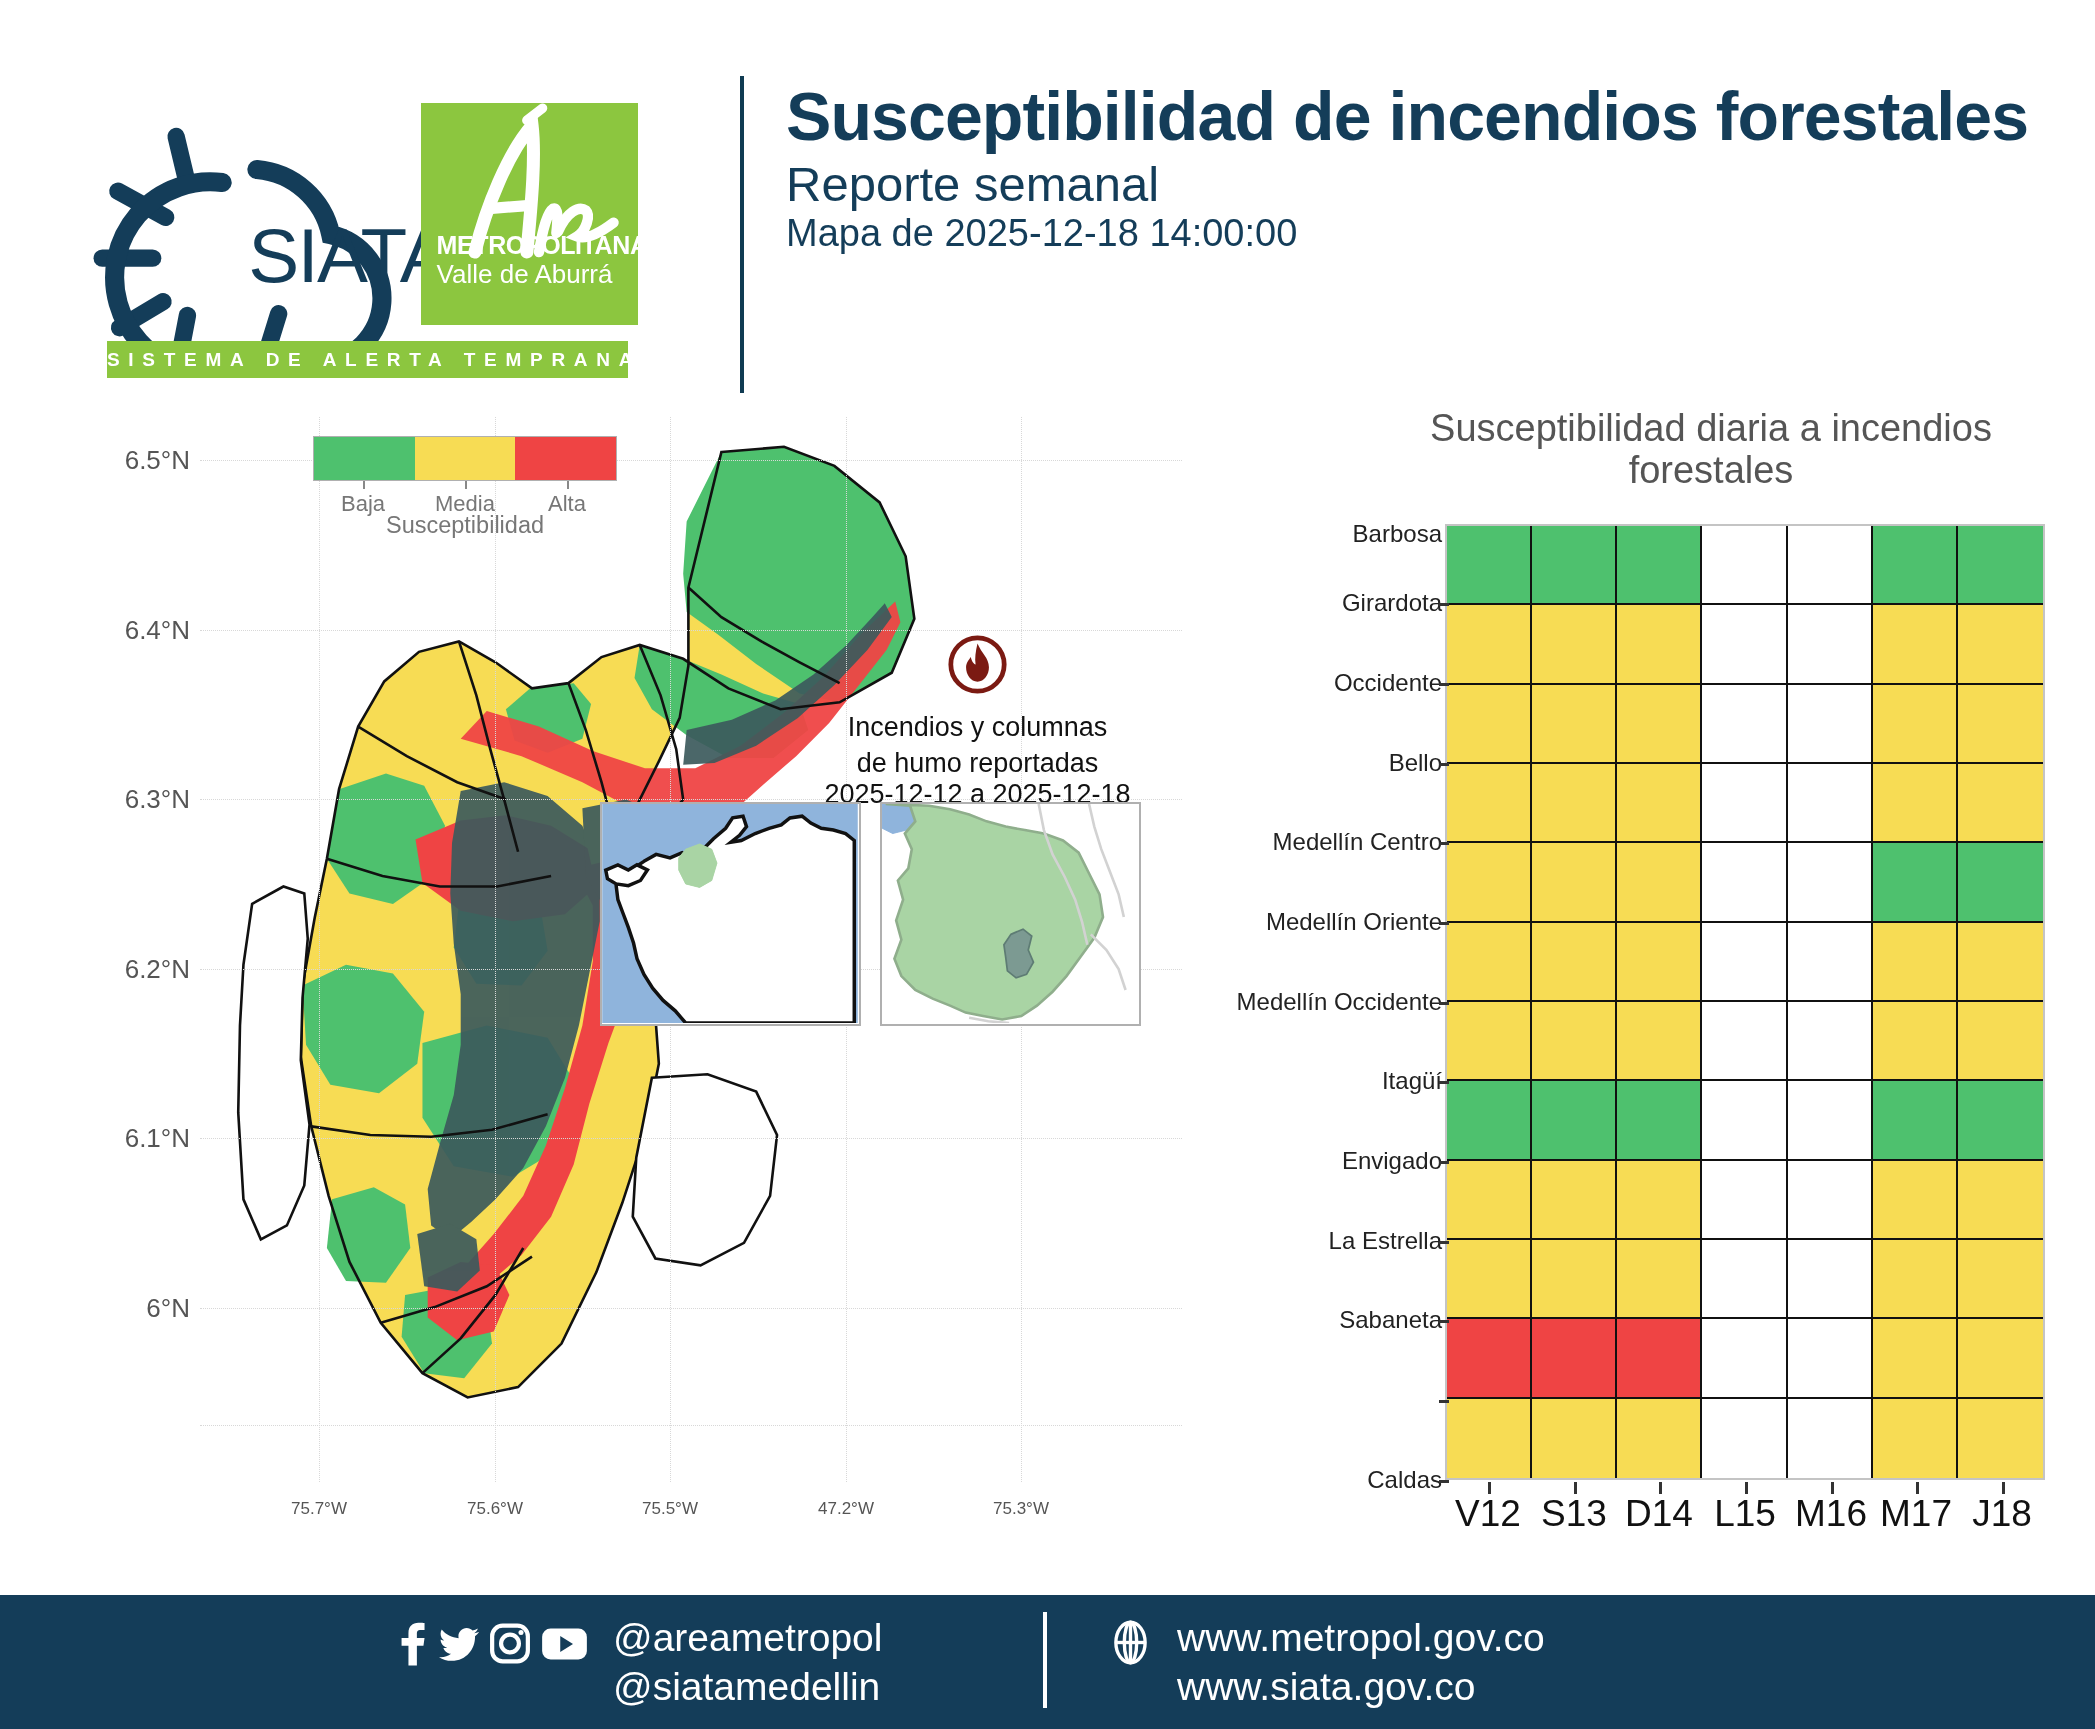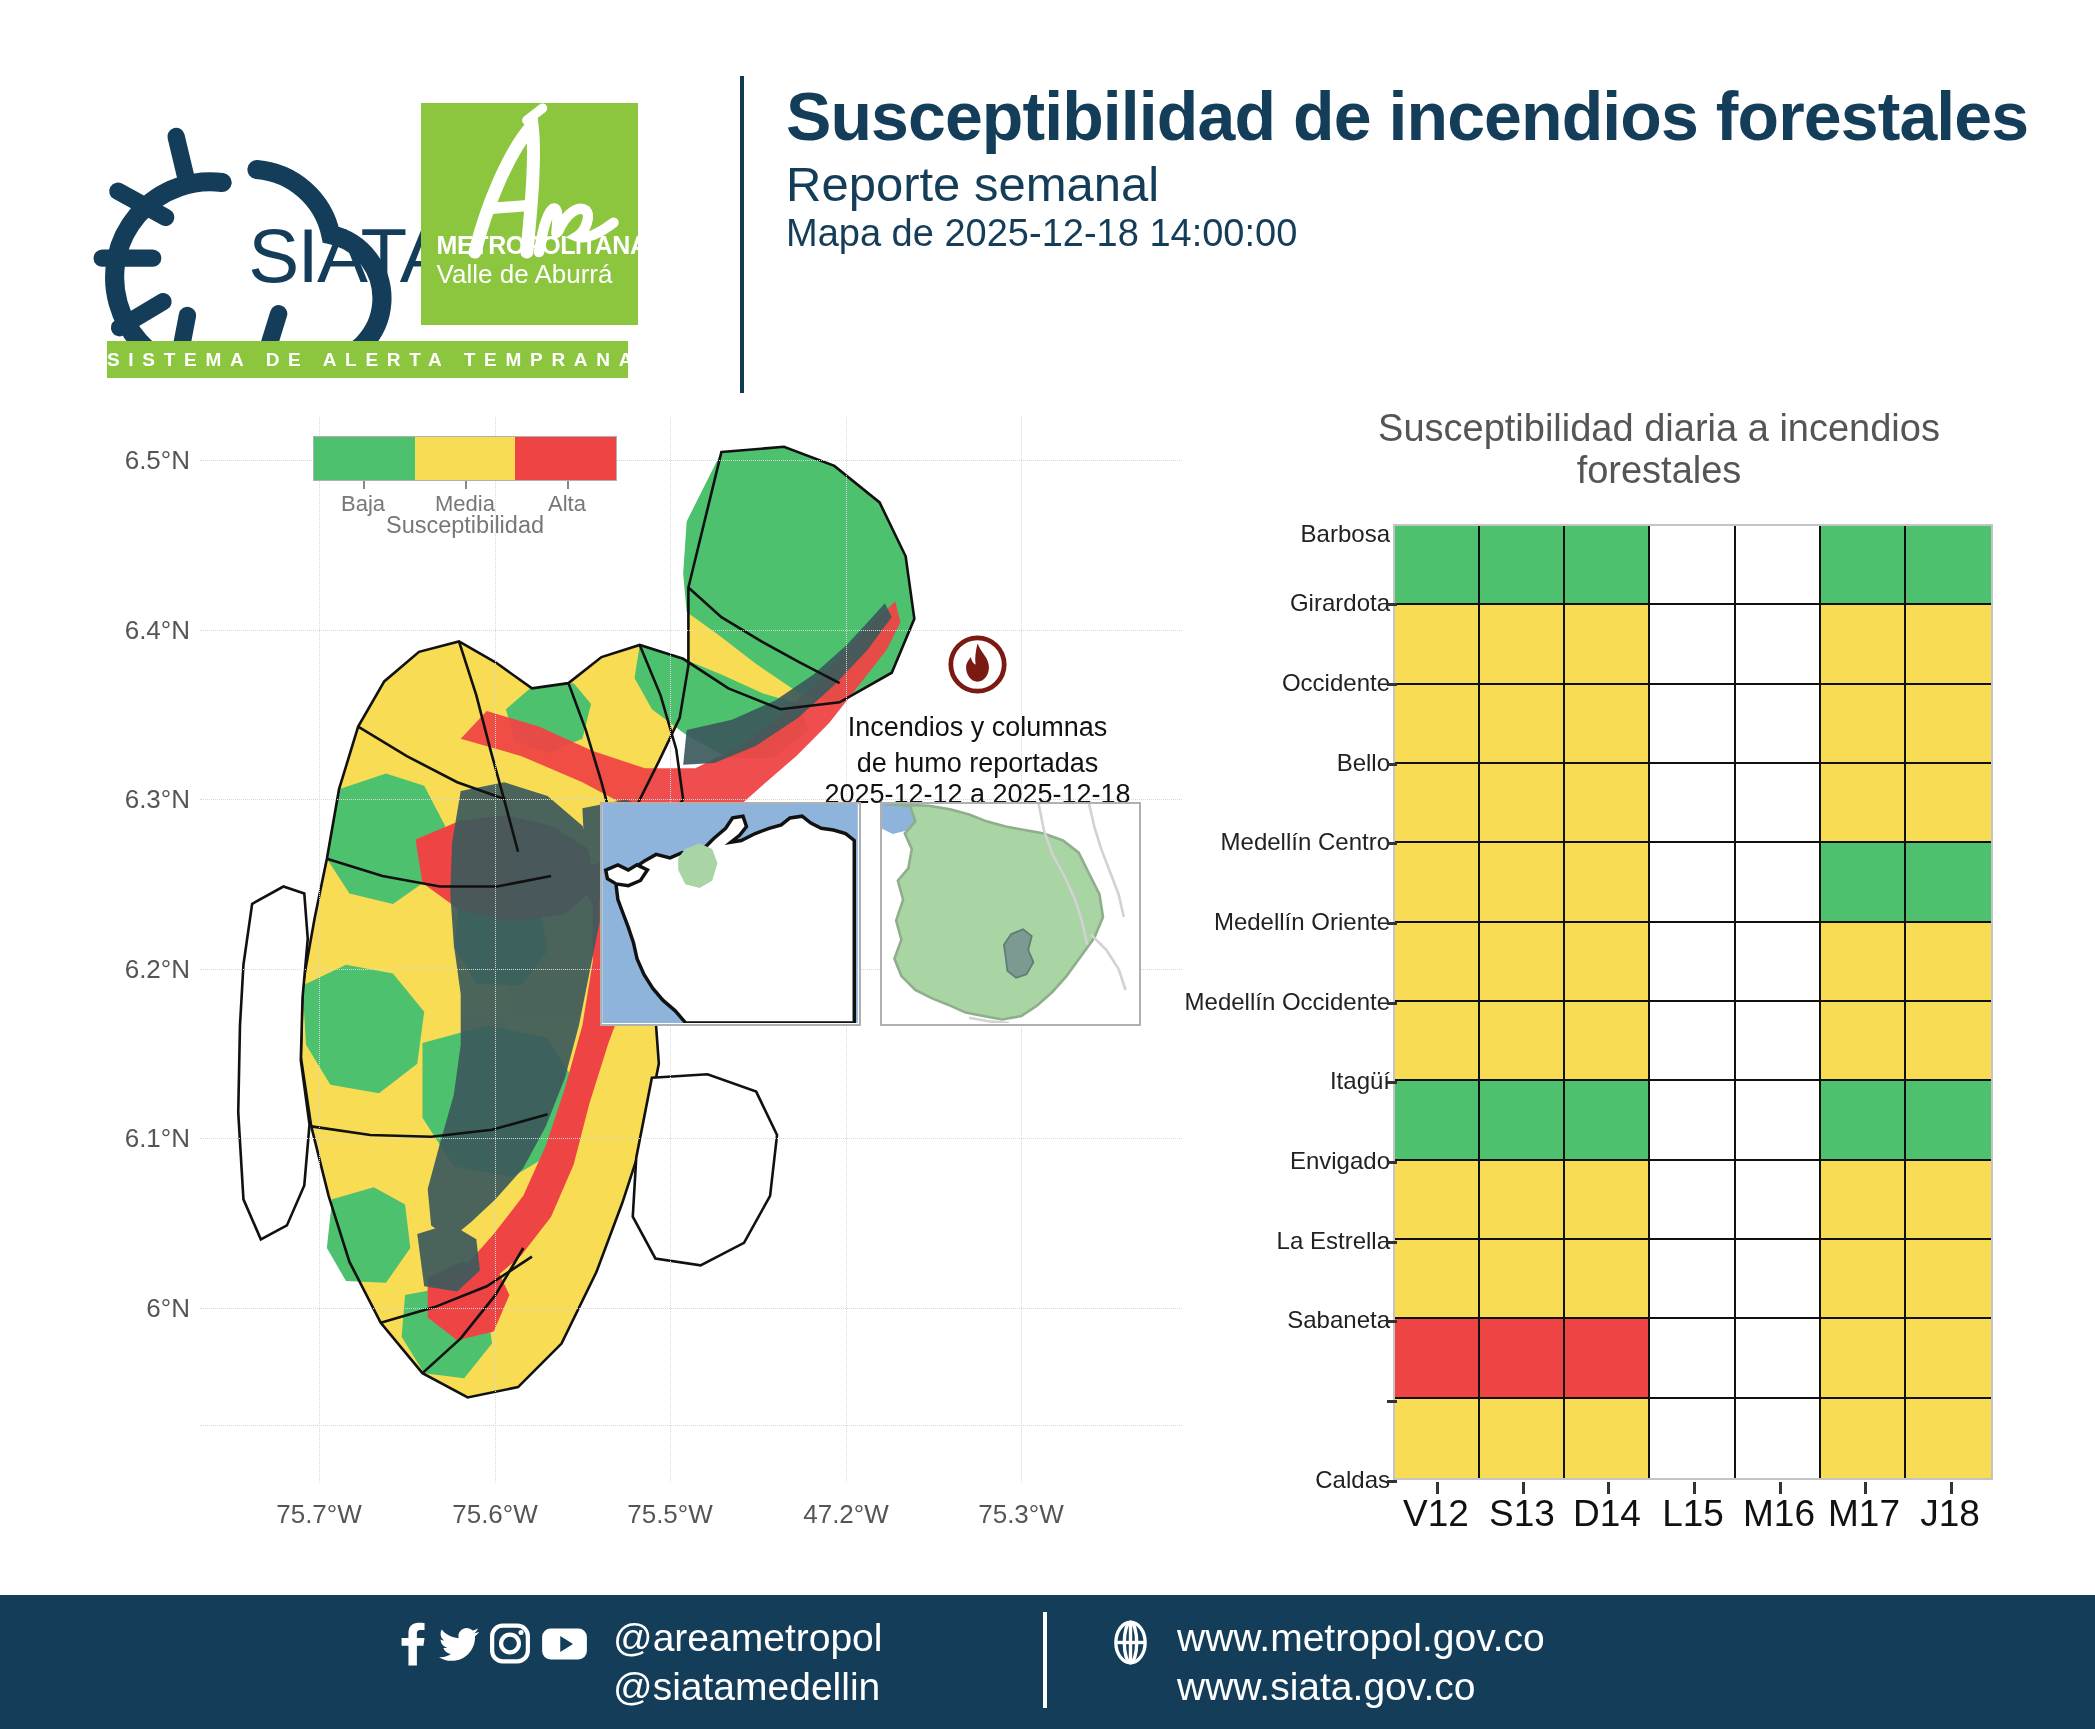--- a/index.html
+++ b/index.html
@@ -63,21 +63,21 @@
   .gridline-v { position:absolute; top:0; width:0.9px; height:1065px;
     border-left:1.7px dotted #d8d8d8; }
   .gridline-h { position:absolute; left:0; height:0.9px; width:982px;
     border-top:1.7px dotted #d8d8d8; }
 
   .ytick {
     position:absolute; right:992px; color:#555; font-size:26px;
     white-space:nowrap; text-align:right; transform:translateY(-50%);
   }
   .xtick {
-    position:absolute; top:1082px; color:#555; font-size:26px;
+    position:absolute; top:1082px; color:#555; font-size:17px;
     white-space:nowrap; transform:translateX(-50%);
   }
 
   
   .legend { position:absolute; left:113px; top:19px; width:304px; }
   .legend-bar { display:flex; width:304px; height:45px; border:1.7px solid #b0b0b0; }
   .legend-bar div { flex:1 1 33.33%; }
   .legend-ticks { position:relative; height:10.4px; }
   .legend-ticks i { position:absolute; top:0; width:1.7px; height:8.7px; background:#888; }
   .legend-labels { position:relative; height:31px; }
@@ -94,21 +94,21 @@
   .fire-annot { position:absolute; left:608px; top:217px; width:339px; text-align:center; }
   .fire-ic { margin:0 auto; width:61px; height:61px; }
   .fire-text { margin-top:14px; color:#111; font-size:27px; line-height:1.18; }
 
   
   .inset { position:absolute; border:2.6px solid #b0b0b0; background:#ffffff; overflow:hidden; }
   .inset-co { left:400px; top:385px; width:261px; height:224px; }
   .inset-ant { left:680px; top:385px; width:261px; height:224px; }
 
   
-  .hm-panel { position:absolute; left:1188px; top:408px; width:856px; height:1156px; background:#fff; }
+  .hm-panel { position:absolute; left:1240px; top:408px; width:856px; height:1156px; background:#fff; }
   .hm-title {
     position:absolute; left:104px; top:0; width:734px; text-align:center;
     color:#555; font-size:38px; line-height:1.1;
   }
   .hm-grid {
     position:absolute; left:205px; top:116px; width:600px; height:956px;
     border:2.6px solid #c4c4c4; display:grid;
     grid-template-columns: repeat(7, 1fr);
     grid-template-rows: repeat(12, 1fr);
   }

